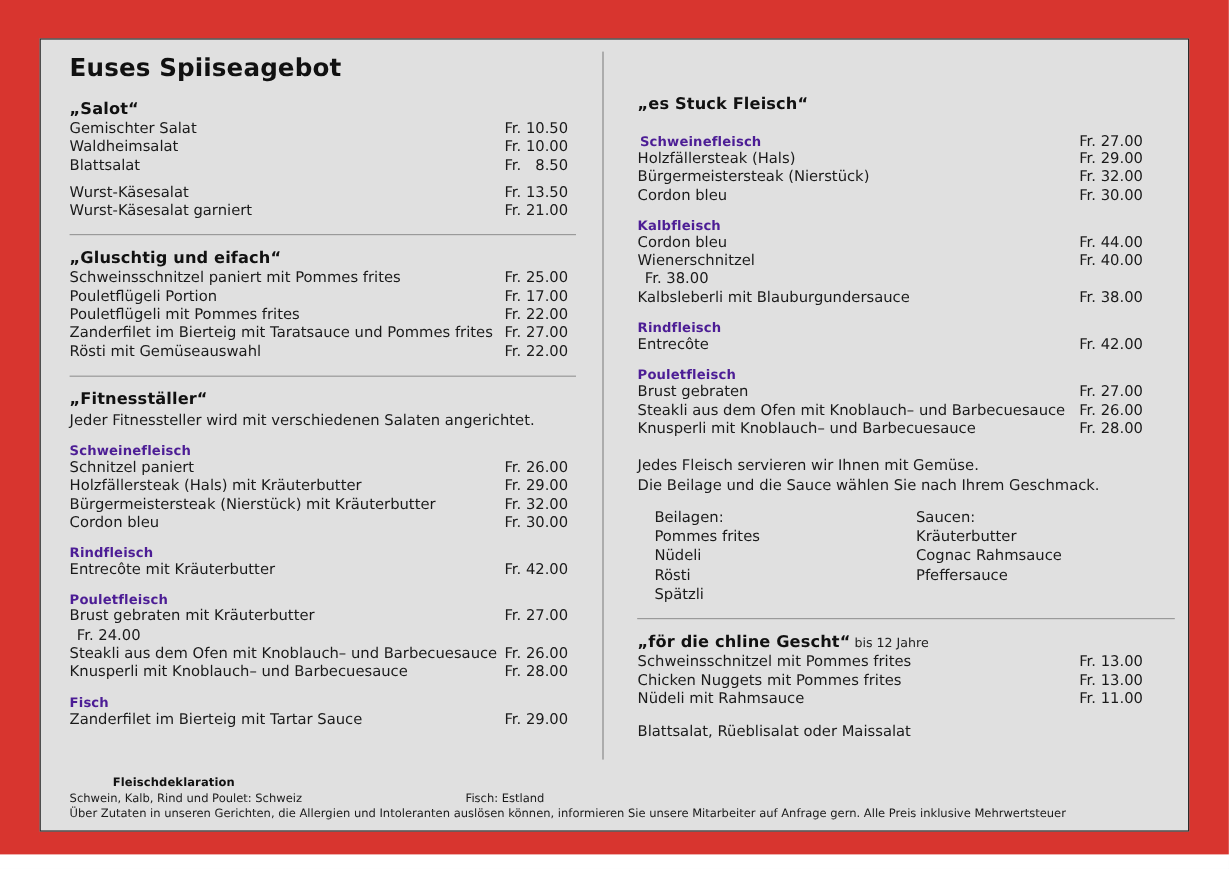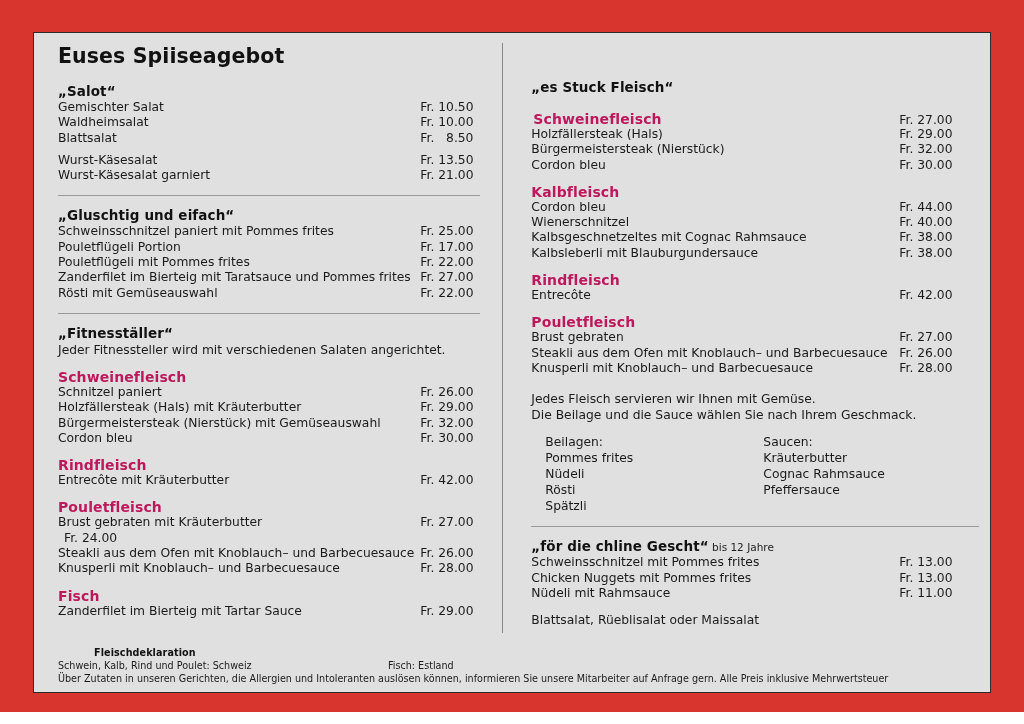--- a/index.html
+++ b/index.html
@@ -74,23 +74,23 @@
     margin: 0 0 1px 2px;
     letter-spacing: 0.1px;
   }
   .section-title .sub-note {
     font-weight: normal;
     font-size: 10.5px;
     color: #222;
     letter-spacing: 0;
   }
   .cat-title {
-    font-size: 14px;
+    font-size: 11px;
     font-weight: bold;
-    color: #be185d;
+    color: #4c1d95;
     margin: 0 0 0 2px;
     letter-spacing: 0.1px;
   }
   .cat-row {
     display: flex;
     align-items: baseline;
     margin-left: 2px;
   }
   .cat-row .cat-title { flex: 1 1 auto; }
 
@@ -258,21 +258,21 @@
             <div class="cat-title">Schweinefleisch</div>
             <div class="row">
               <span class="label">Schnitzel paniert</span>
               <span class="price">Fr. 26.00</span>
             </div>
             <div class="row">
               <span class="label">Holzfällersteak (Hals) mit Kräuterbutter</span>
               <span class="price">Fr. 29.00</span>
             </div>
             <div class="row">
-              <span class="label">Bürgermeistersteak (Nierstück) mit Gemüseauswahl</span>
+              <span class="label">Bürgermeistersteak (Nierstück) mit Kräuterbutter</span>
               <span class="price">Fr. 32.00</span>
             </div>
             <div class="row">
               <span class="label">Cordon bleu</span>
               <span class="price">Fr. 30.00</span>
             </div>
           </div>
 
           <div class="gap-md"></div>
           <div>
@@ -345,21 +345,20 @@
           <div class="cat-title">Kalbfleisch</div>
           <div class="row">
             <span class="label">Cordon bleu</span>
             <span class="price">Fr. 44.00</span>
           </div>
           <div class="row">
             <span class="label">Wienerschnitzel</span>
             <span class="price">Fr. 40.00</span>
           </div>
           <div class="row">
-            <span class="label">Kalbsgeschnetzeltes mit Cognac Rahmsauce</span>
             <span class="price">Fr. 38.00</span>
           </div>
           <div class="row">
             <span class="label">Kalbsleberli mit Blauburgundersauce</span>
             <span class="price">Fr. 38.00</span>
           </div>
         </div>
 
         <div class="gap-md"></div>
         <div>

